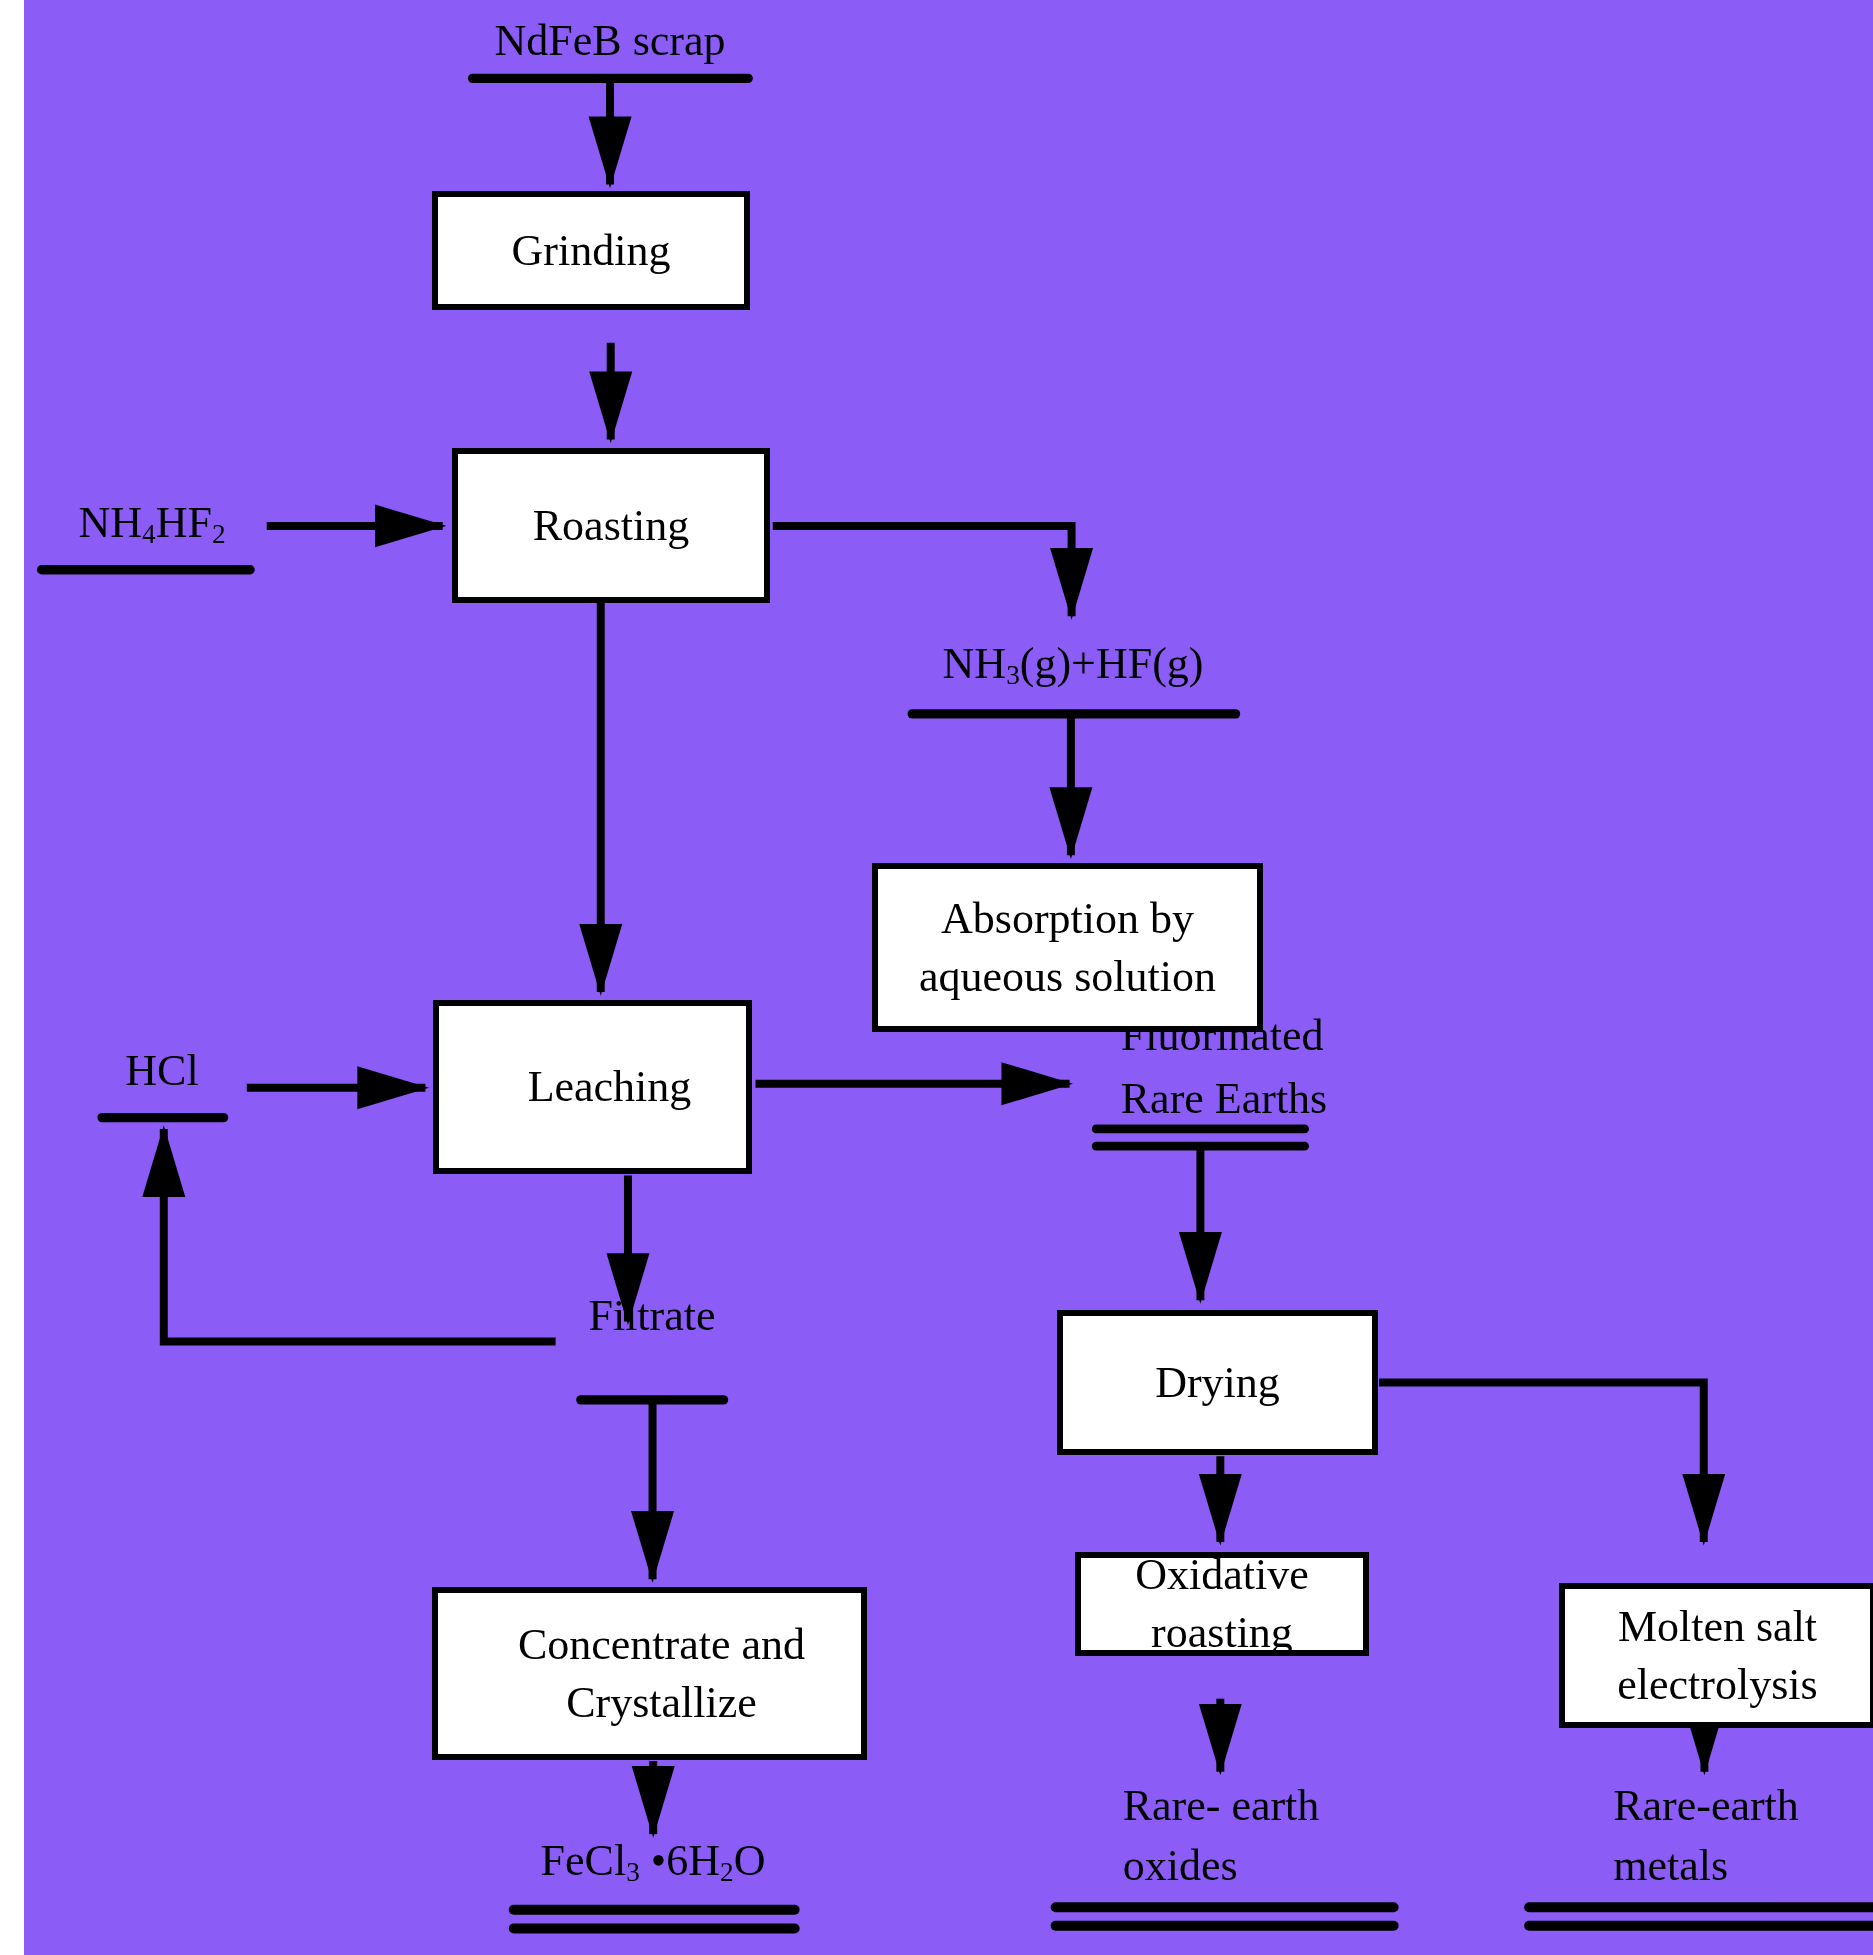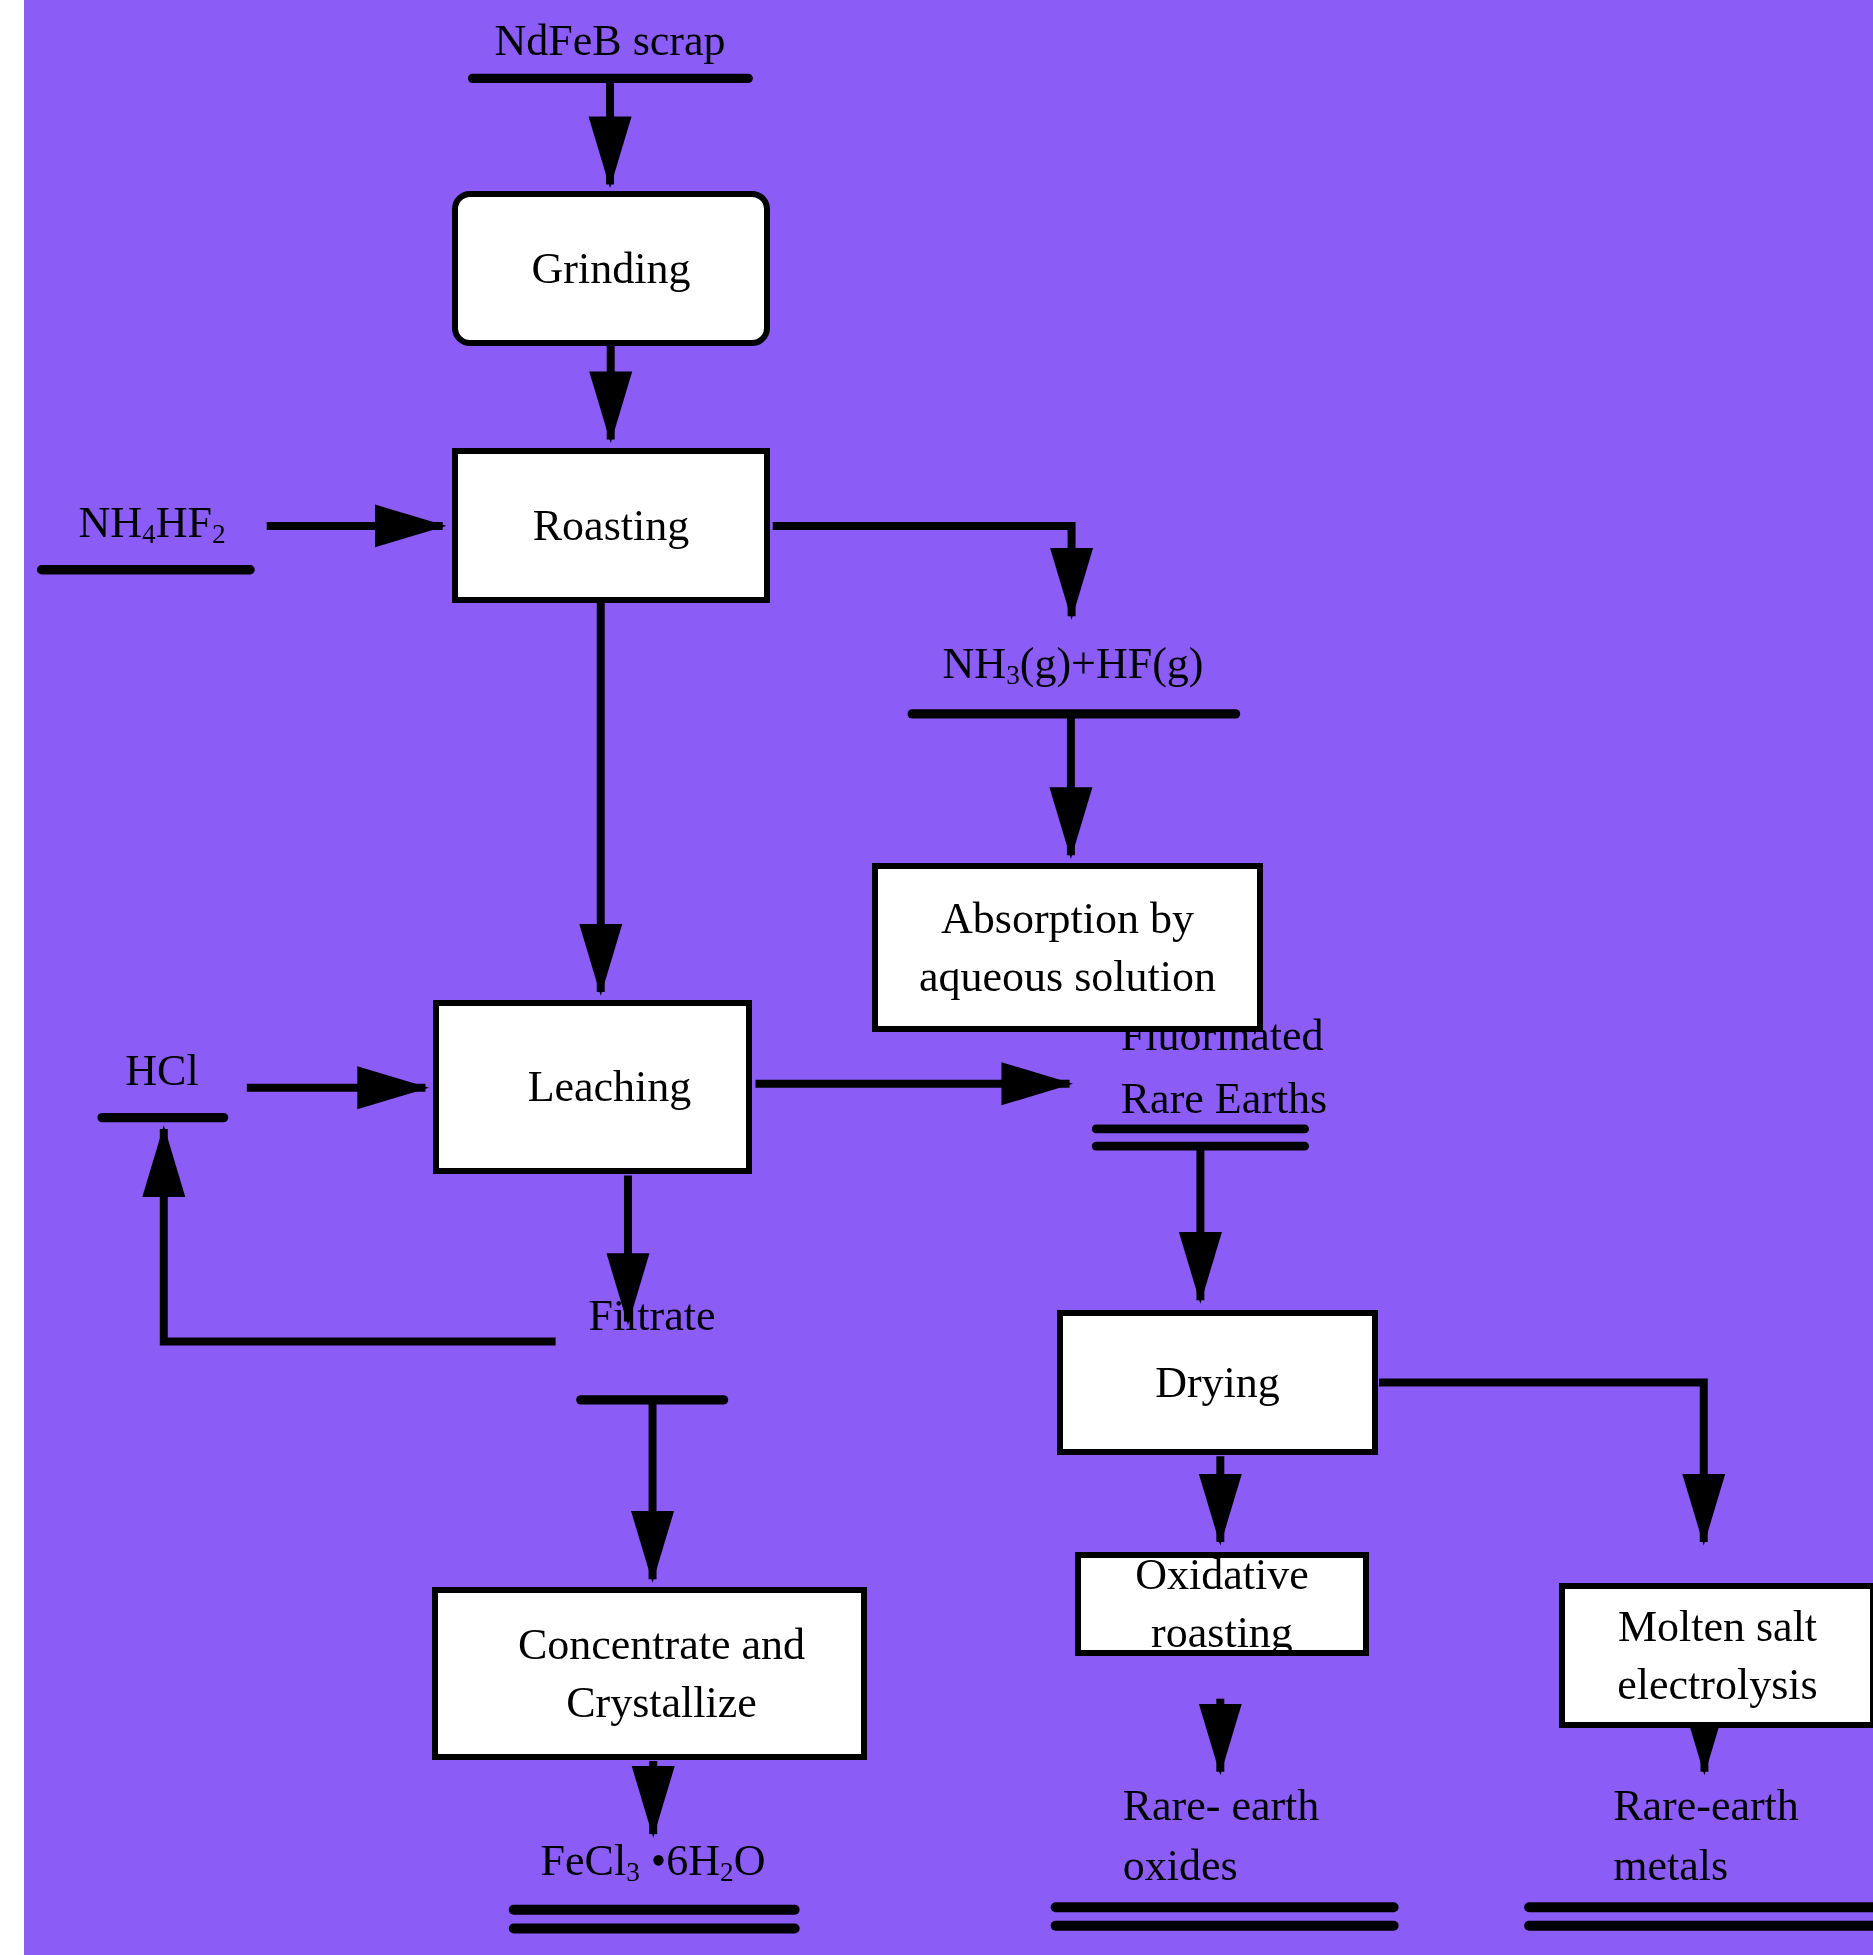--- a/index.html
+++ b/index.html
@@ -123,21 +123,21 @@
   <div class="lbl2" style="left:1197px; top:1836px; line-height:60px;">
     <div>Rare- earth</div>
     <div>oxides</div>
   </div>
 
   <div class="lbl2" style="left:1682px; top:1836px; line-height:60px;">
     <div>Rare-earth</div>
     <div>metals</div>
   </div>
 
-  <div class="node-box" style="left:428px; top:191px; width:318px; height:155px;border-radius:18px;">
+  <div class="node-box" style="left:408px; top:191px; width:318px; height:119px;">
     <span>Grinding</span>
   </div>
 
   <div class="node-box" style="left:428px; top:448px; width:318px; height:155px;">
     <span>Roasting</span>
   </div>
 
   <div class="node-box" style="left:848px; top:863px; width:391px; height:169px;">
     <span>Absorption by</span>
     <span>aqueous solution</span>

